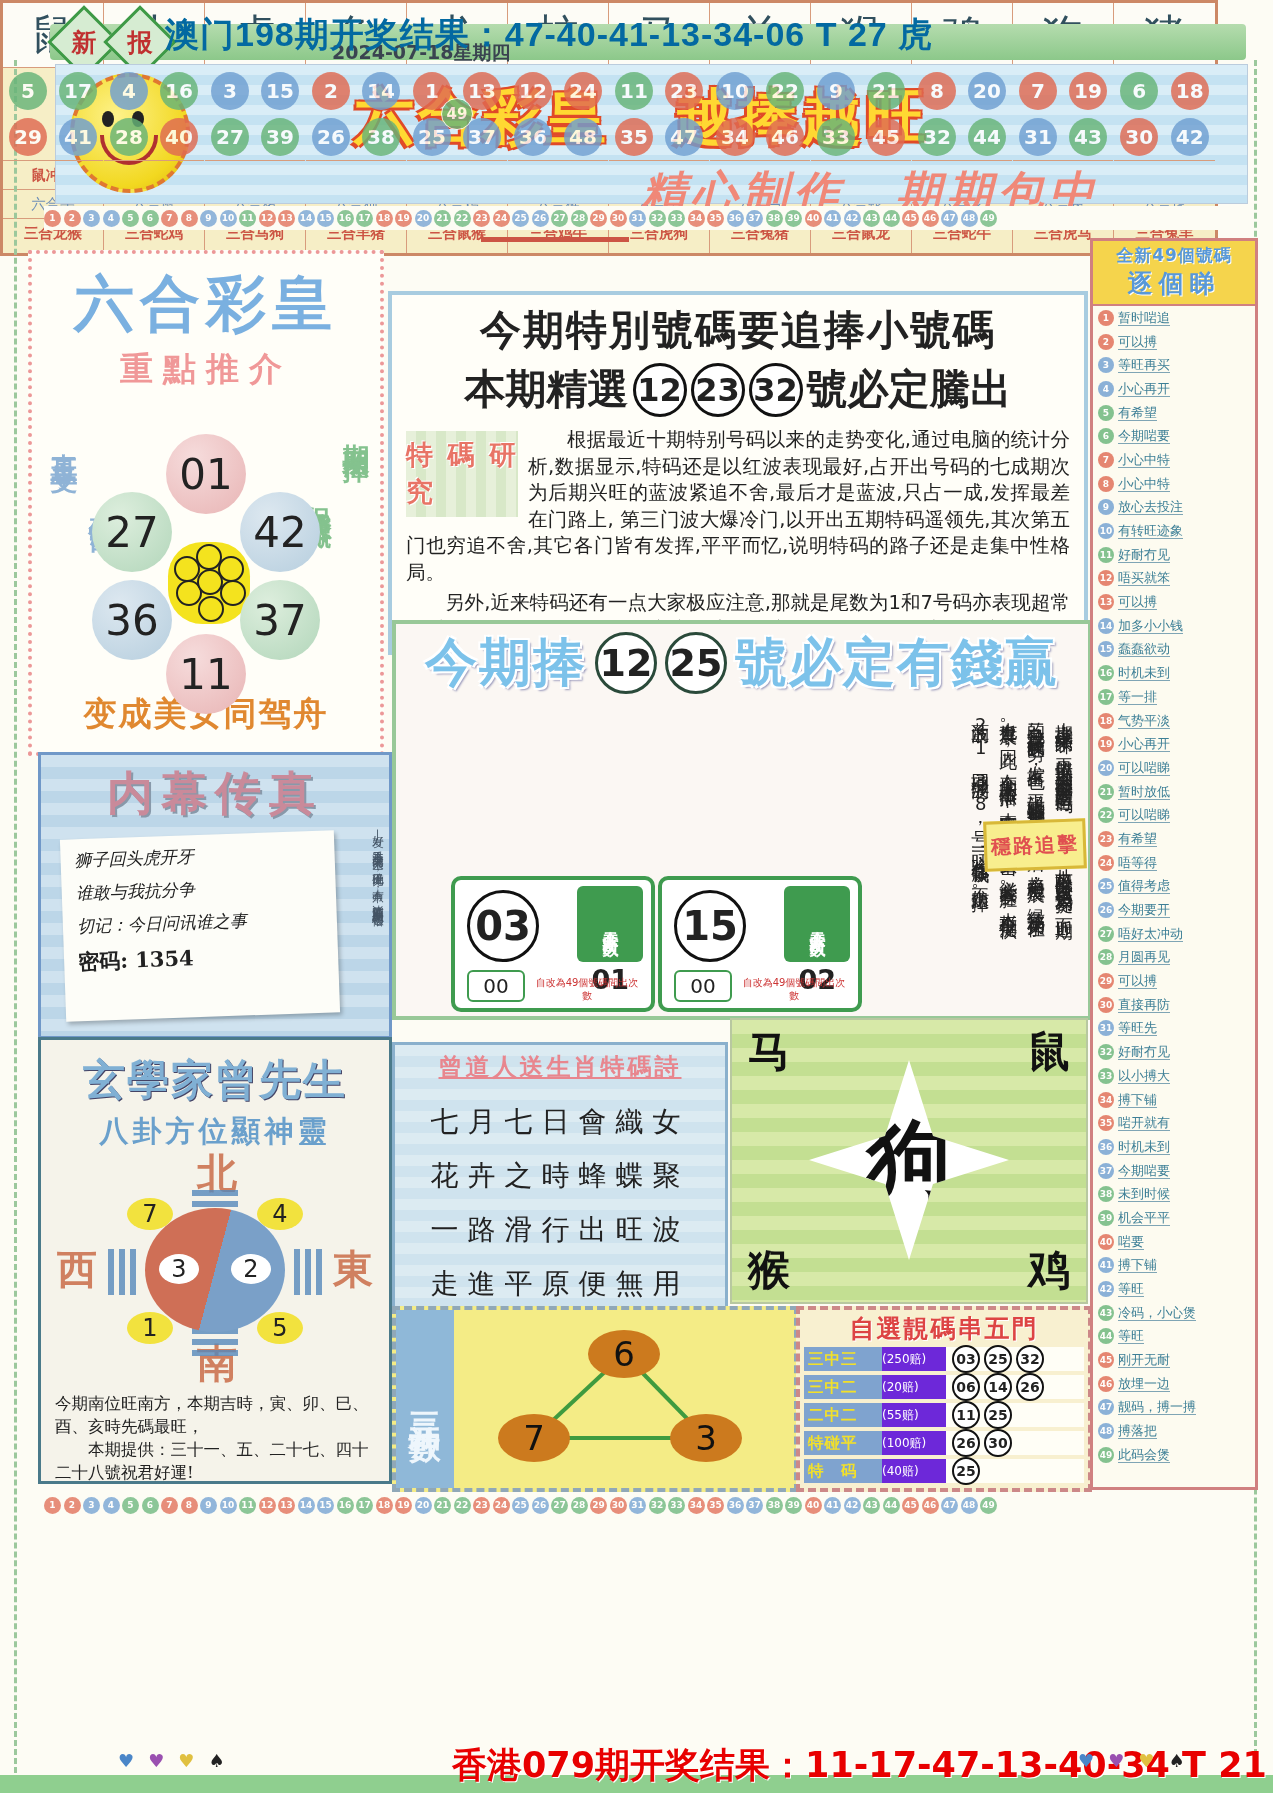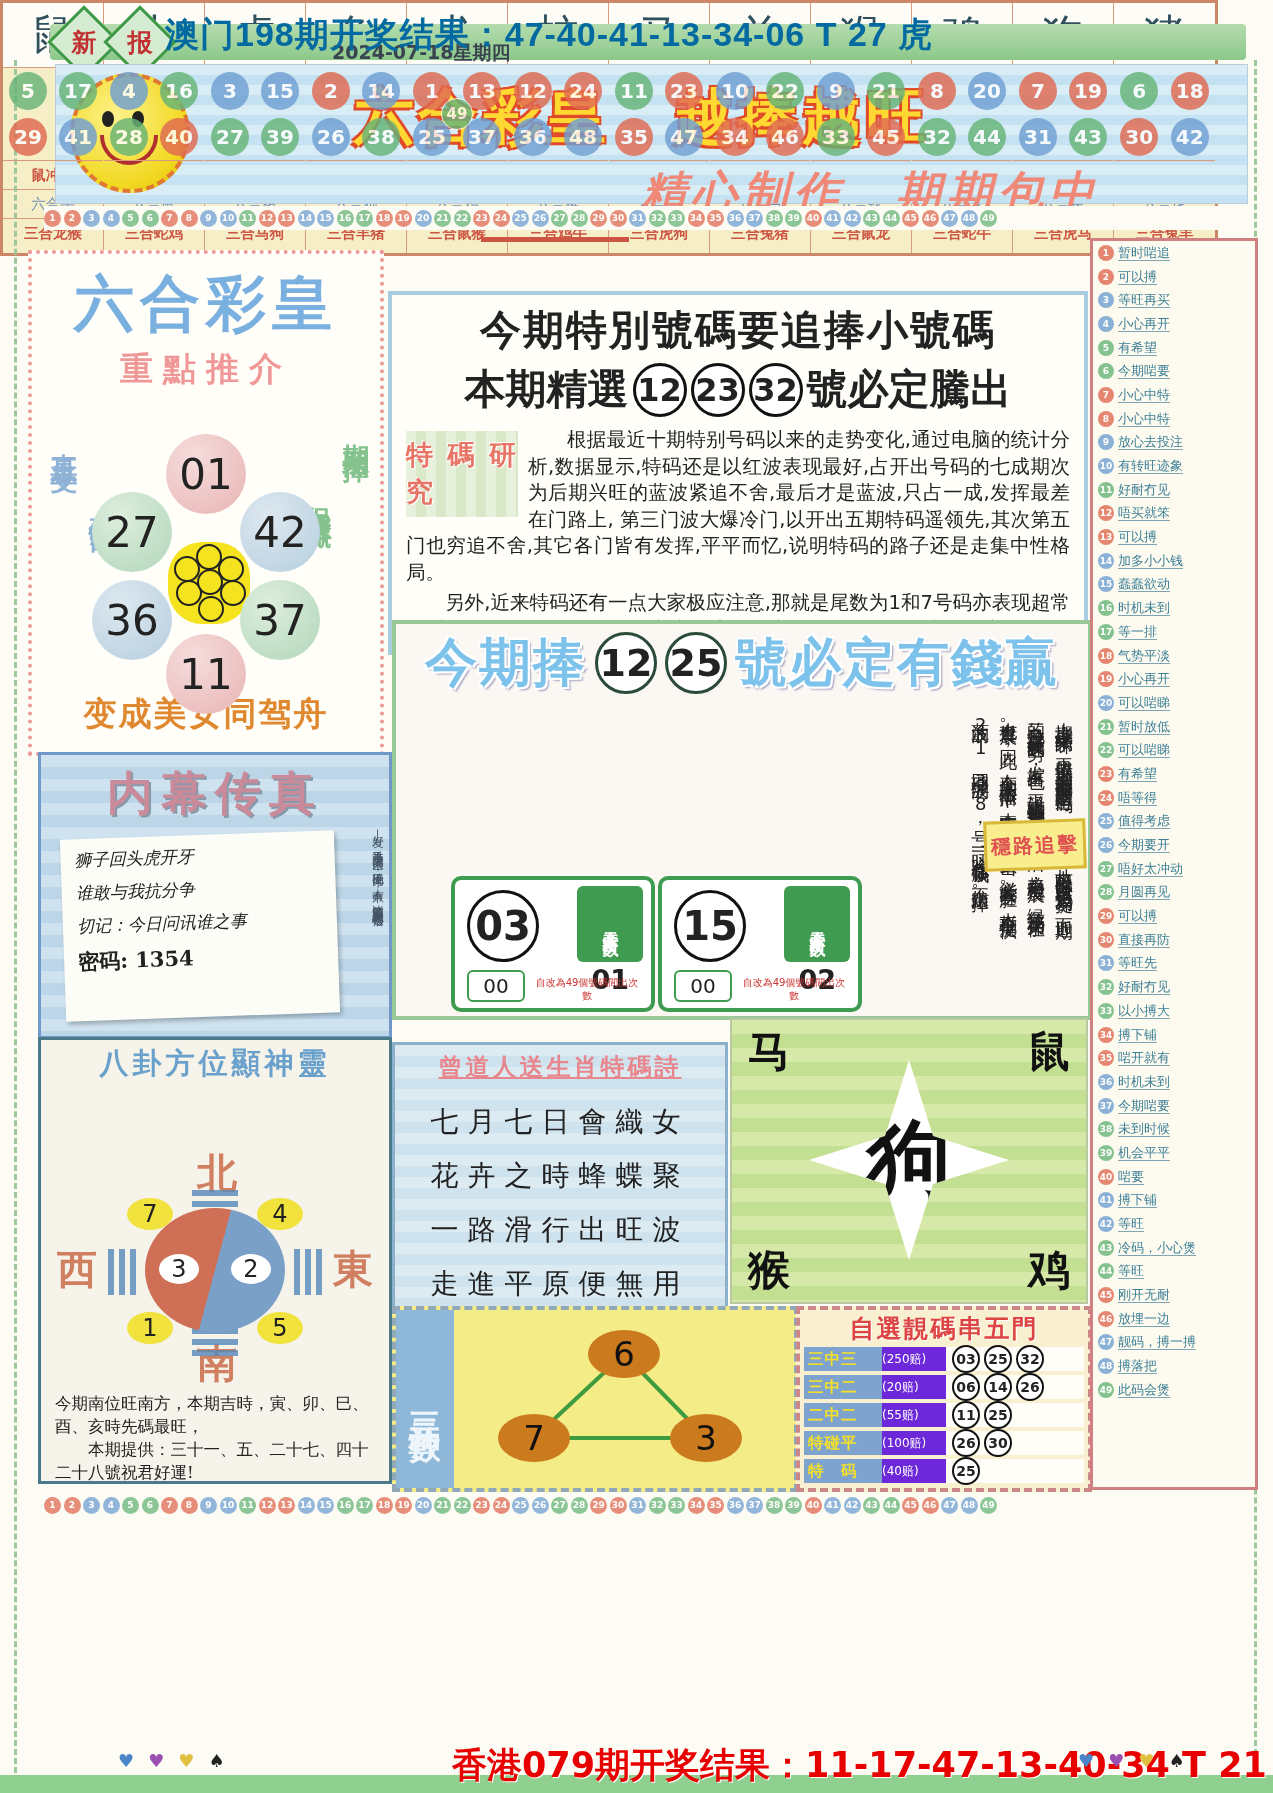--- a/index.html
+++ b/index.html
@@ -314,20 +314,21 @@
     <div class="paper">
       <div>狮子回头虎开牙</div>
       <div>谁敢与我抗分争</div>
       <div>切记：今日问讯谁之事</div>
       <div class="code">密码: 1354</div>
     </div>
     <div class="side-note">好友—香港马会之内部人士，准确无比，十有八中，诸位彩民朋友要细心领悟</div>
   </div>
 
   <div class="box master">
+    <div class="master-title">玄學家曾先生</div>
     <div class="master-sub">八卦方位顯神靈</div>
     <div class="compass">
       <div class="dir" style="left:156px;top:-4px">北</div>
       <div class="dir" style="left:156px;top:186px">南</div>
       <div class="dir" style="left:16px;top:92px">西</div>
       <div class="dir" style="right:16px;top:92px">東</div>
       <div class="trig" style="left:151px;top:40px"></div>
       <div class="trig" style="left:151px;top:178px"></div>
       <div class="trig" style="left:58px;top:108px;transform:rotate(90deg)"></div>
       <div class="trig" style="right:58px;top:108px;transform:rotate(90deg)"></div>
@@ -467,20 +468,24 @@
           <span class="cname">特　码</span>
           <span class="codds">(40赔)</span>
           <span class="cnums">
             <span class="circ c24">25</span>
           </span>
         </div>
       </div>
   </div>
 
   <div class="box rlist">
+    <div class="rhead">
+      <div class="l1">全新49個號碼</div>
+      <div class="l2">逐個睇</div>
+    </div>
     <div id="right-items">
         <div class="ritem">
           <span class="rb b-red">1</span>
           <span class="rt">暂时啱追</span>
         </div>
         <div class="ritem">
           <span class="rb b-red">2</span>
           <span class="rt">可以搏</span>
         </div>
         <div class="ritem">

